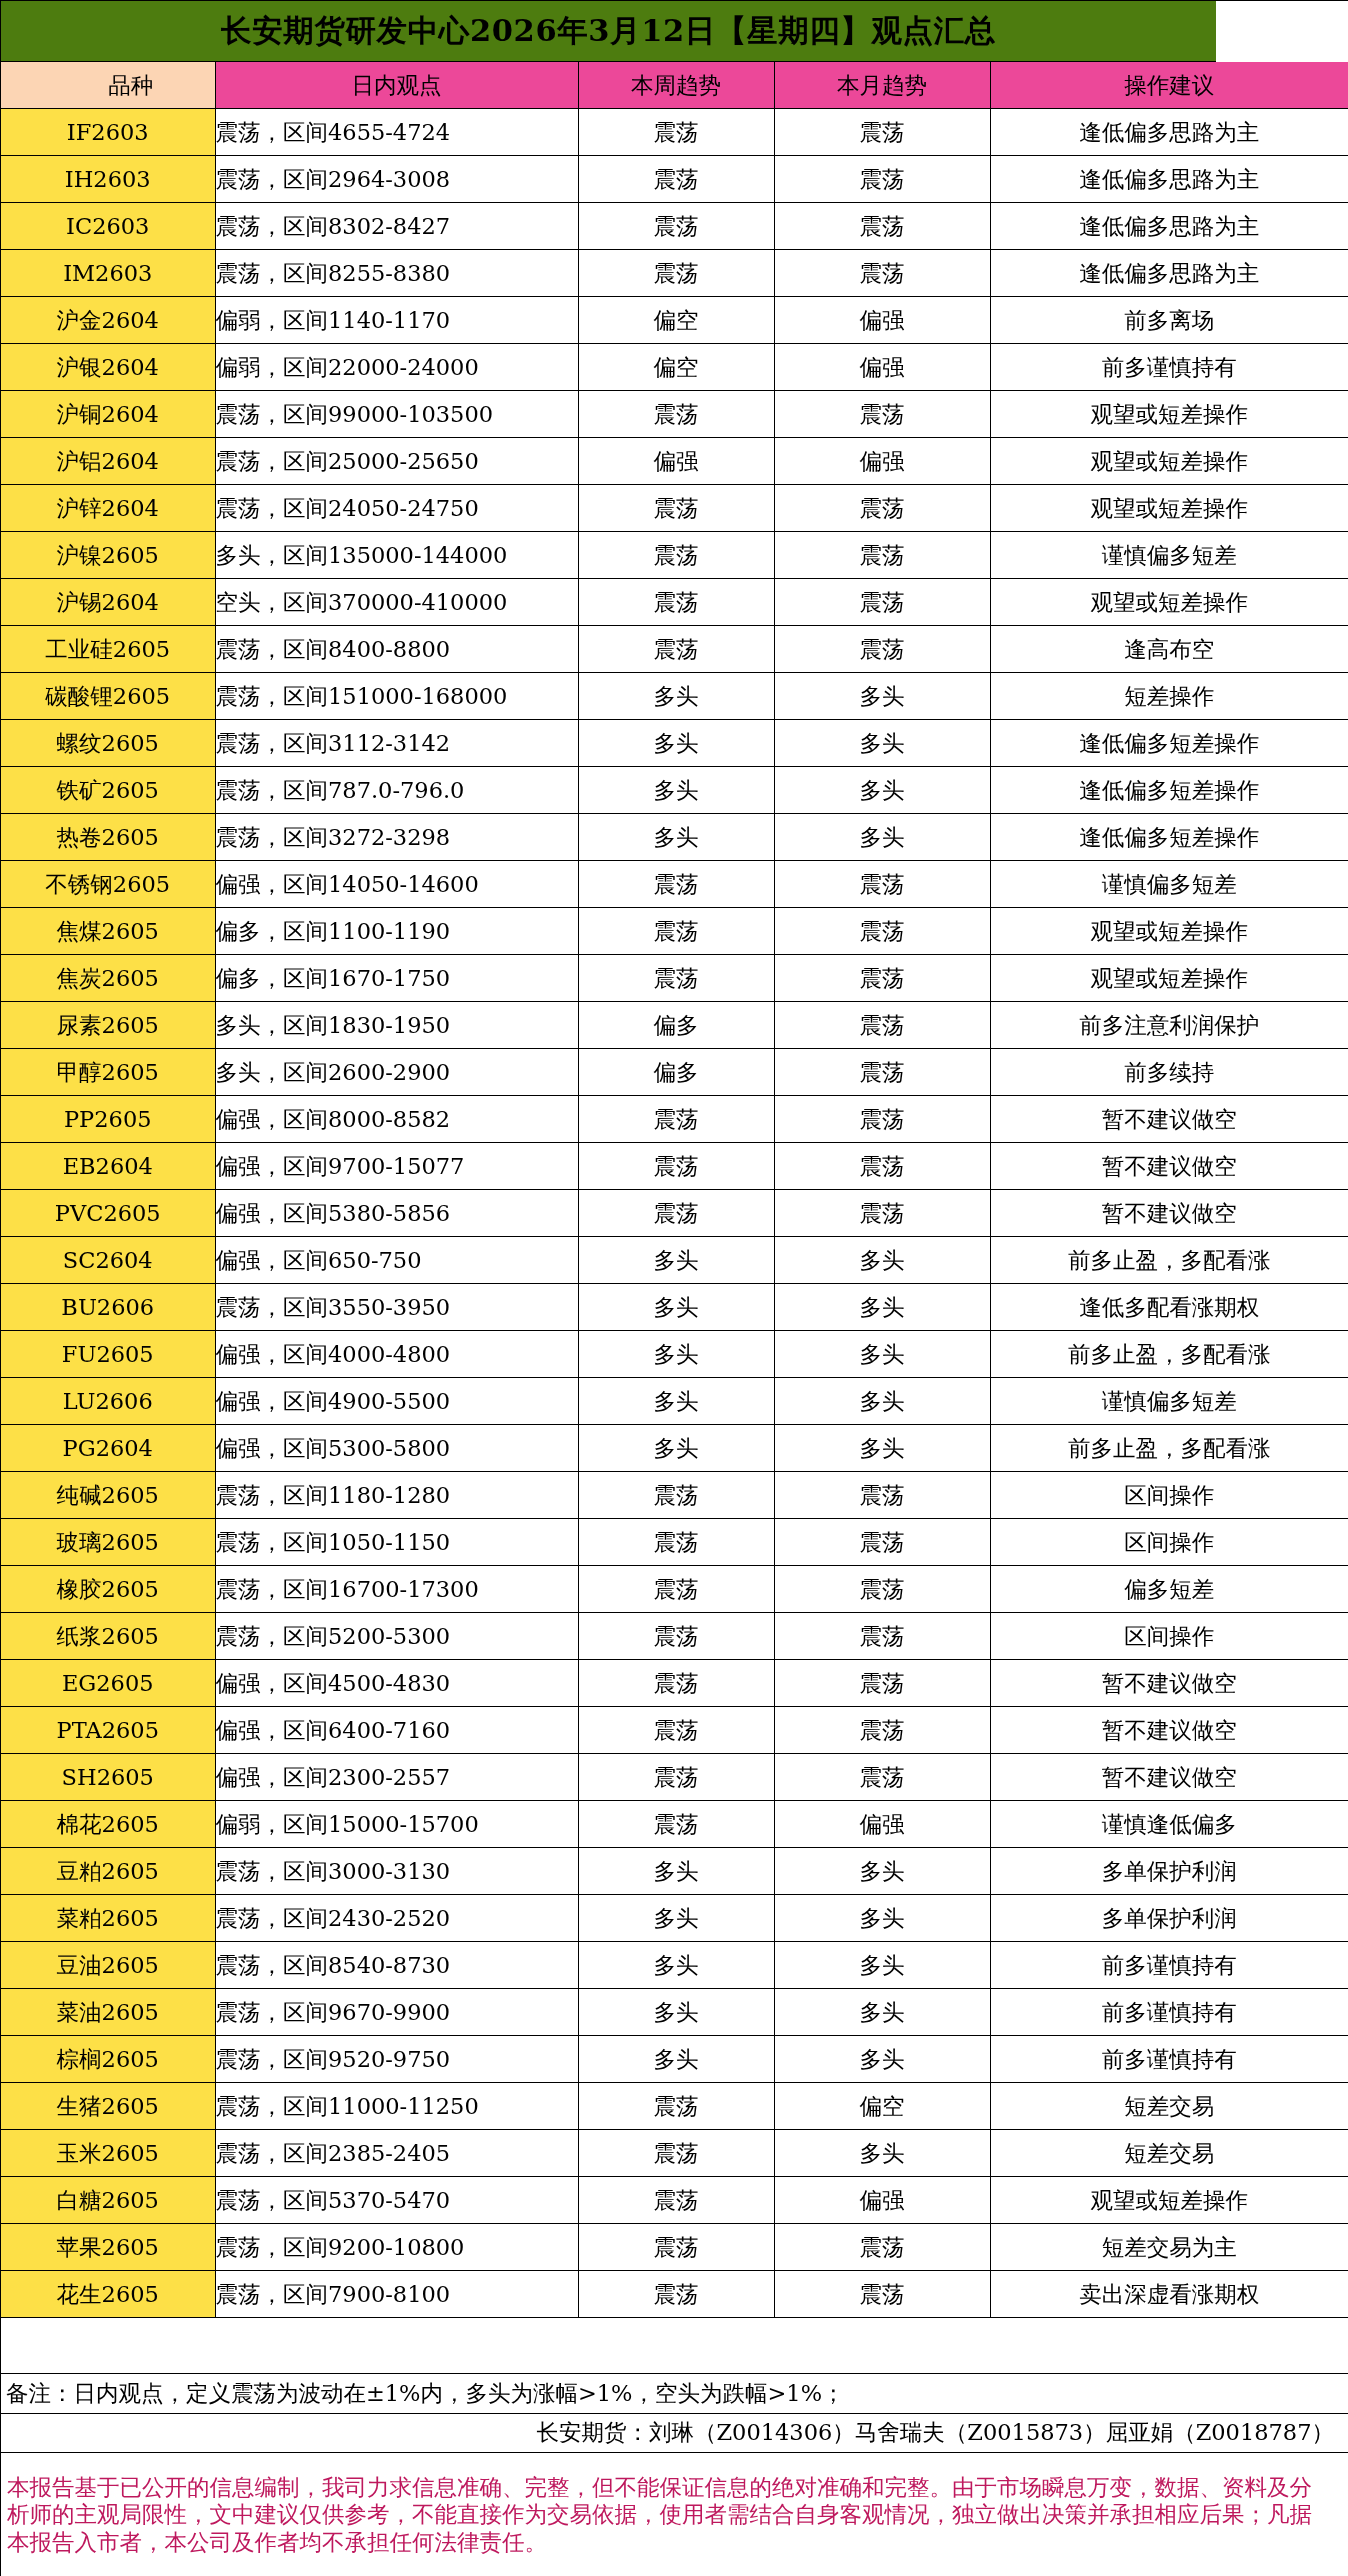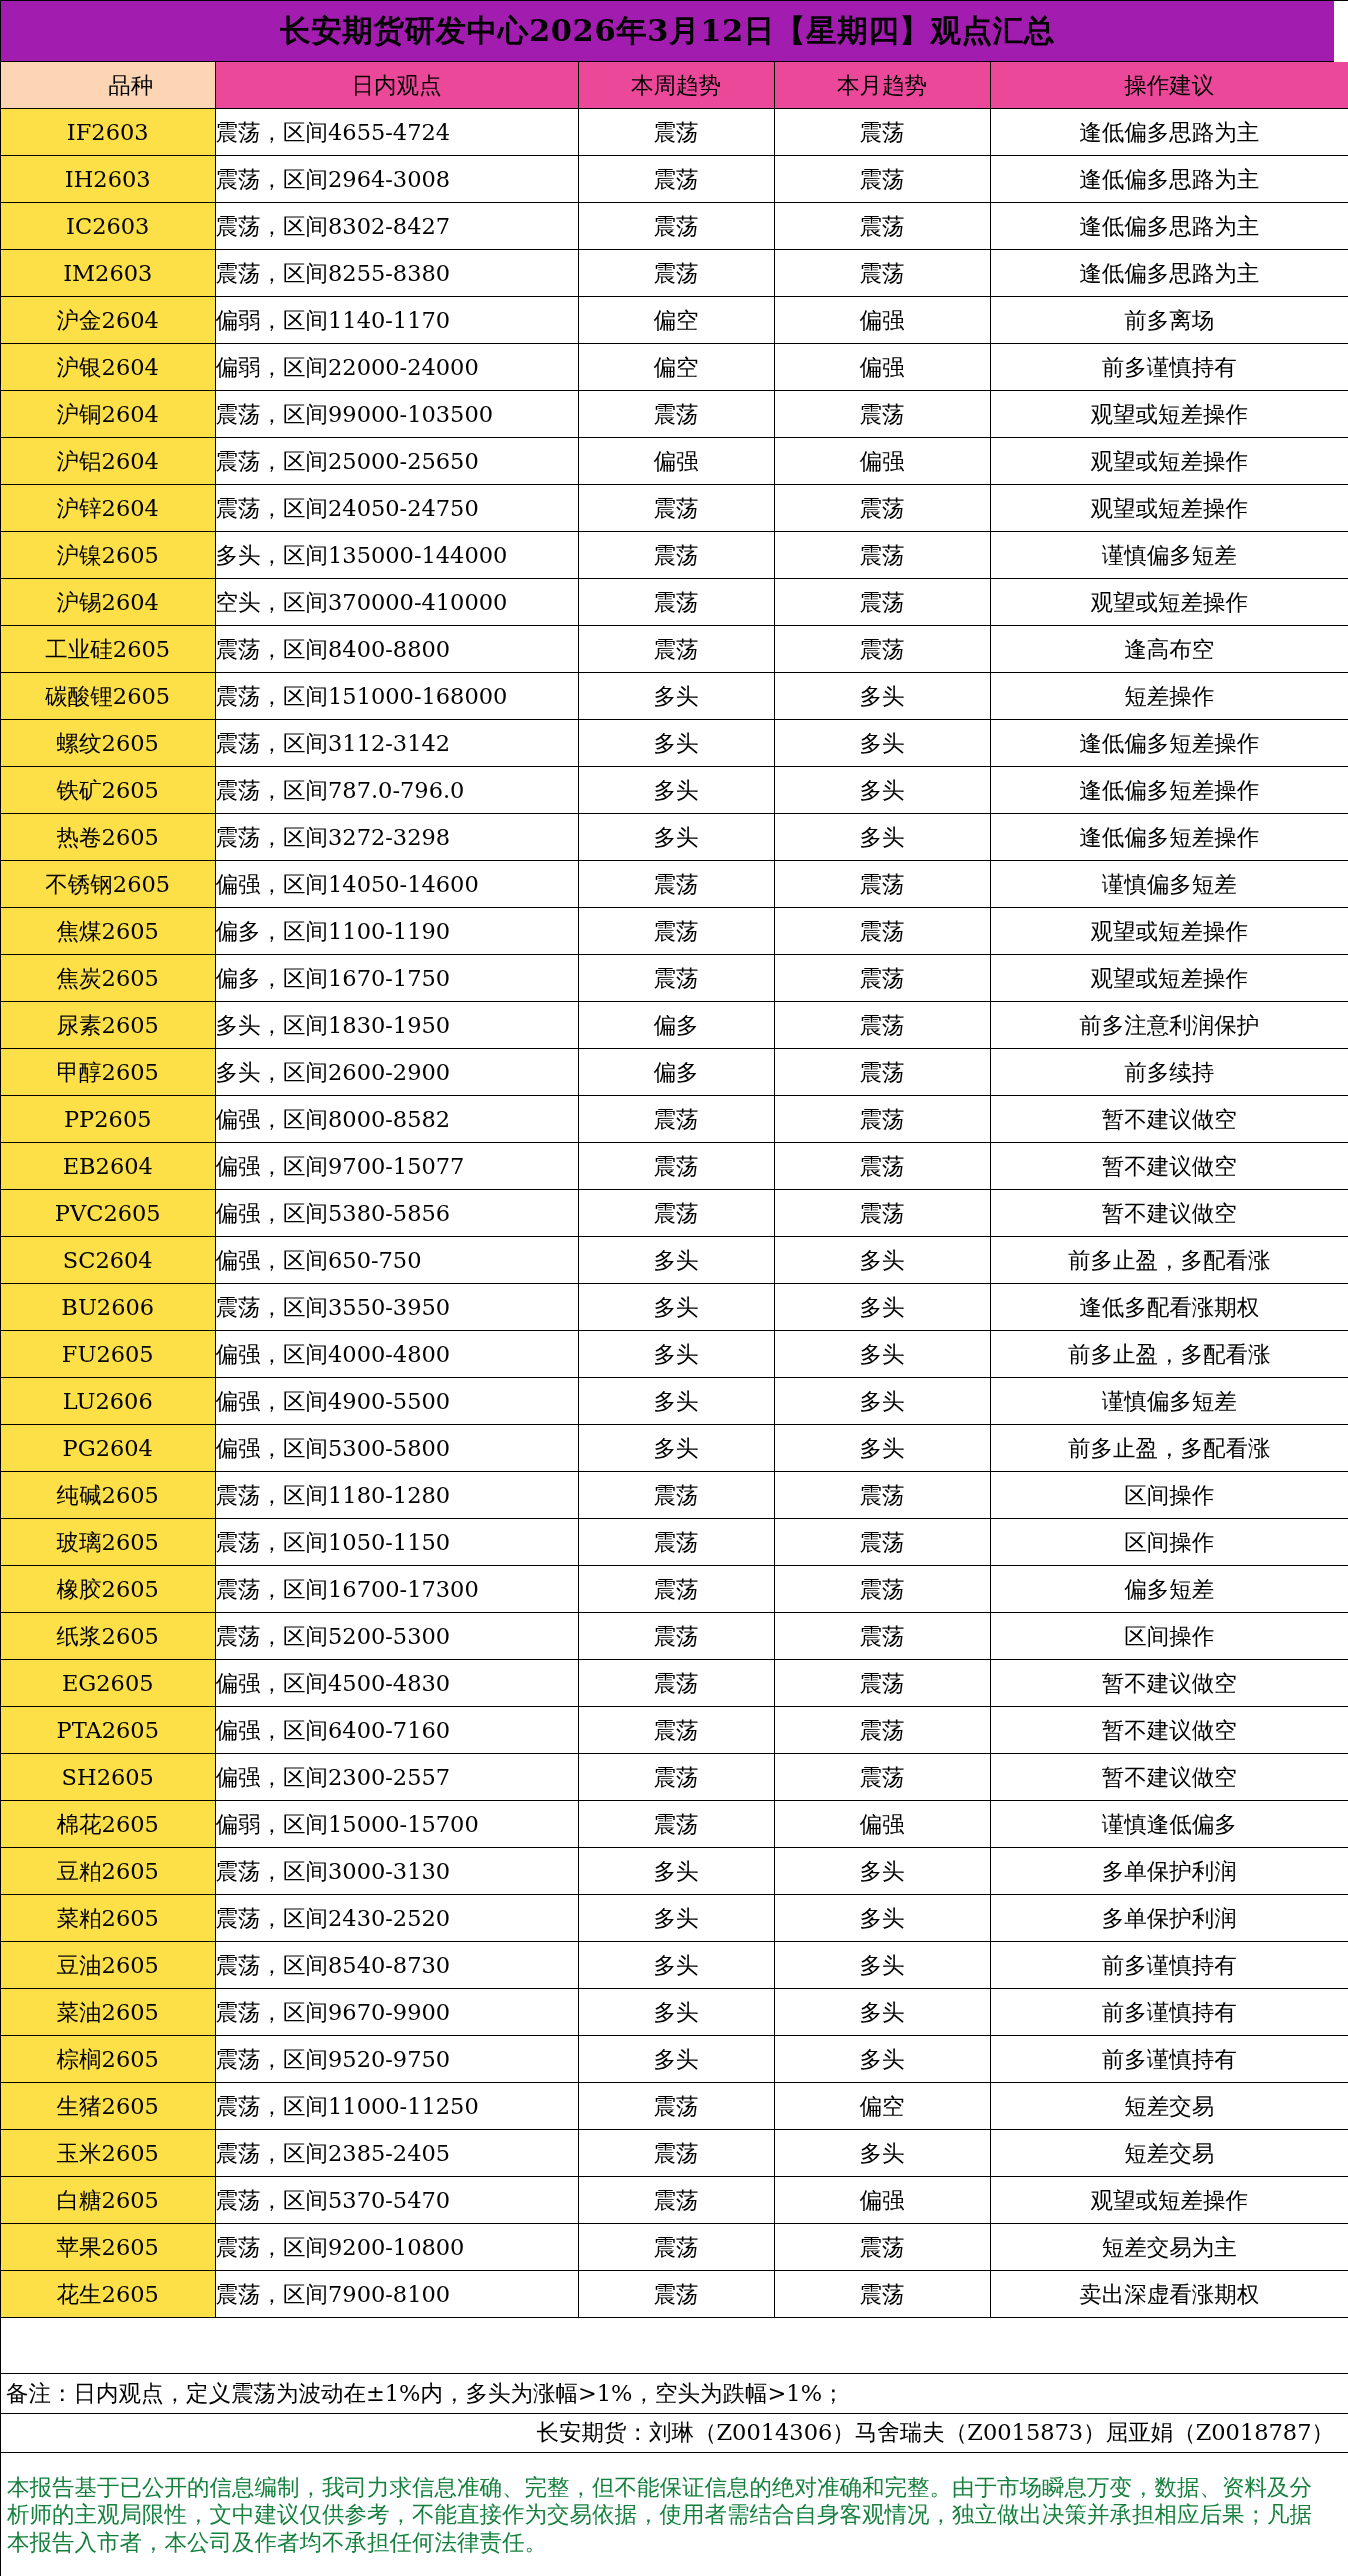--- a/index.html
+++ b/index.html
@@ -1,21 +1,21 @@
 <!DOCTYPE html>
 <html style="font-size:9.8px"><head>
 <meta charset="utf-8">
 <style>
   html, body { margin: 0; padding: 0; background: #ffffff; }
   body { width: 1349px; height: 2576px; overflow: hidden; position: relative;
          font-family: "DejaVu Serif", "Liberation Serif", serif; color: #000; }
   .sheet { position: absolute; left: 0; top: 0; width: 1347px; height: 2575px;
            border: 1.2px solid #000; box-sizing: content-box; }
-  .title { position: absolute; left: 0; top: 0; width: 1333px; height: 60px;
-           background: #a21caf; border-bottom: 1.2px solid #000;
+  .title { position: absolute; left: 0; top: 0; width: 1215px; height: 60px;
+           background: #4d7c0f; border-bottom: 1.2px solid #000;
            display: flex; align-items: center; justify-content: center;
            font-size: 30.5px; font-weight: bold; letter-spacing: 0.6px; }
   table.grid { position: absolute; left: 0; top: 61px; width: 1347px;
                border-collapse: collapse; table-layout: fixed; }
   table.grid td, table.grid th { border: 1.2px solid #000; padding: 0; font-weight: normal;
                font-size: 22.5px; line-height: 1; white-space: nowrap; overflow: hidden; }
   table.grid th { height: 46px; text-align: center; background: #ec4899; }
   table.grid th.c0 { background: #FCD5B4; padding-left: 46px; }
   table.grid td { height: 46px; }
   table.grid tr > *:first-child { border-left: none; }
@@ -25,21 +25,21 @@
   td.intraday { text-align: left; padding-left: 6.1px; }
   td.center { text-align: center; }
   table.grid td.mid, table.grid th.mid { border-left-width: 0.6px; border-right-width: 0.6px; }
   .note { position: absolute; left: 0; top: 2372px; width: 1343px; height: 39px;
           border-top: 1.2px solid #000; border-bottom: 1.2px solid #000;
           font-size: 22.5px; display: flex; align-items: center; padding-left: 4.9px; white-space: nowrap; }
   .authors { position: absolute; left: 0; top: 2412px; width: 1333px; height: 39px;
              border-bottom: 1.2px solid #000; font-size: 22.5px; display: flex; align-items: center;
              justify-content: flex-end; padding-right: 26px; white-space: nowrap; }
   .disclaimer { position: absolute; left: 0; top: 2452px; width: 1335px; height: 124px;
-                color: #15803d; font-size: 22.5px; line-height: 27.4px; padding: 0 7.3px 0 6.1px;
+                color: #be185d; font-size: 22.5px; line-height: 27.4px; padding: 0 7.3px 0 6.1px;
                 box-sizing: border-box; display: flex; align-items: center; }
   .disclaimer span { display: block; word-break: break-all; }
 </style>
 </head>
 <body>
 
 <div class="sheet">
 
   <div class="title">长安期货研发中心2026年3月12日【星期四】观点汇总</div>
 

